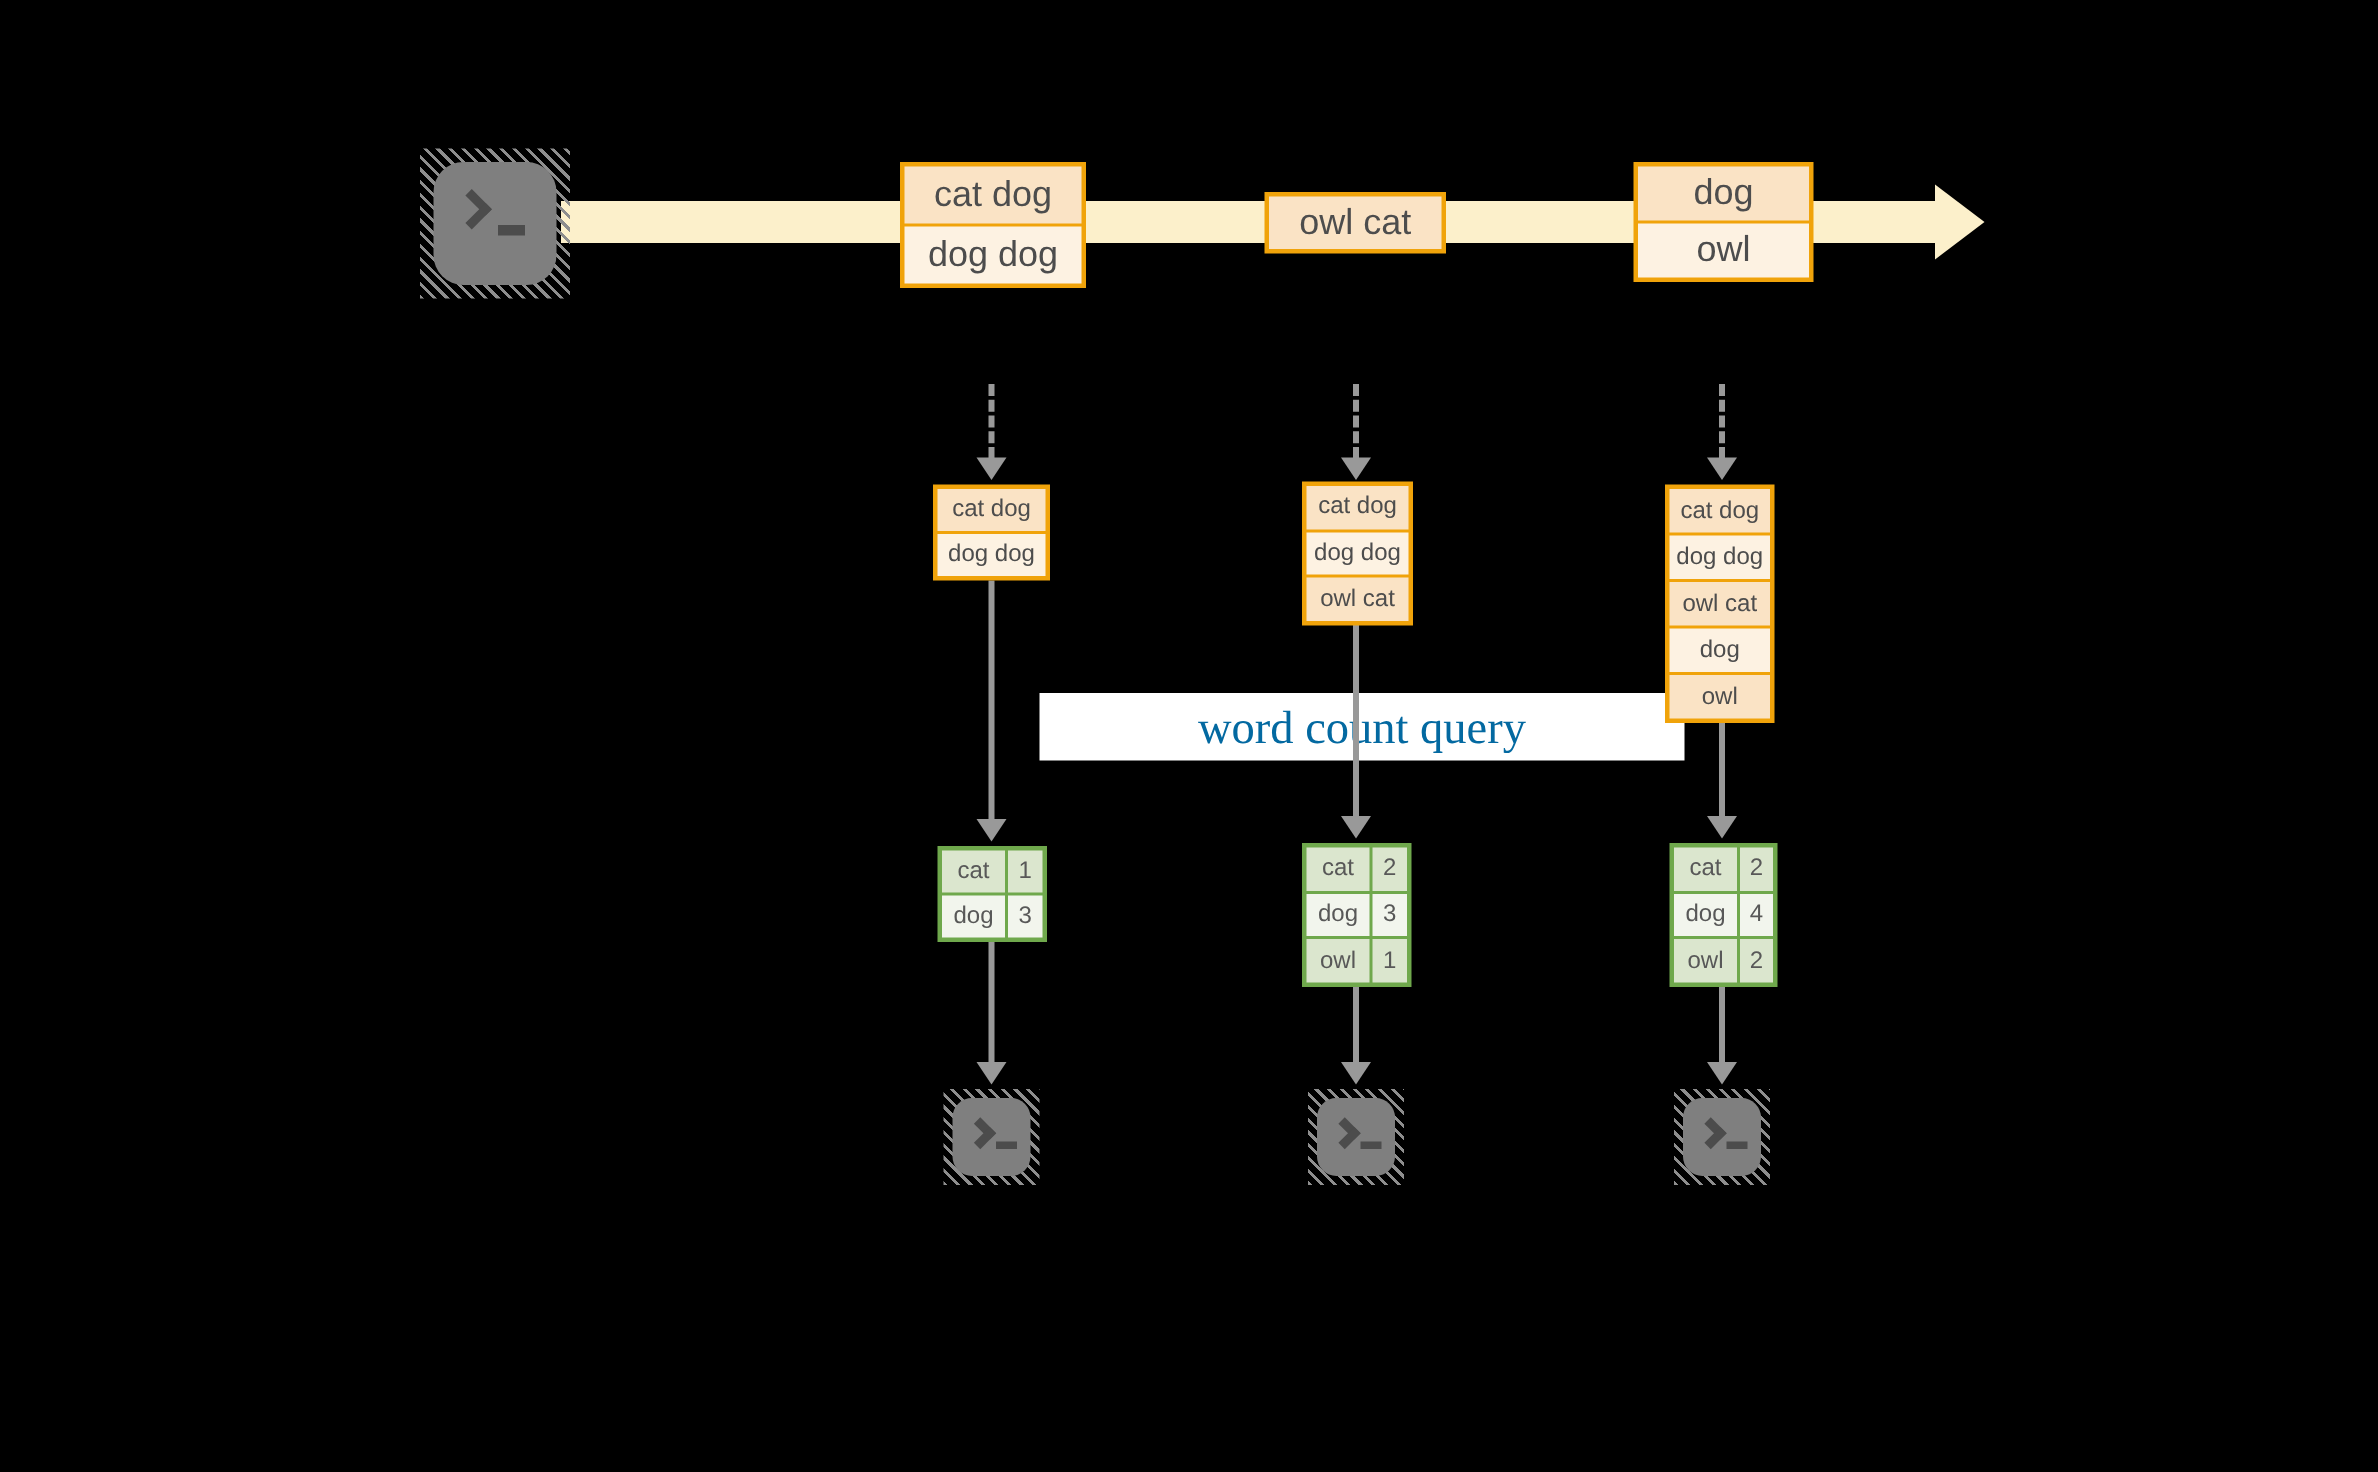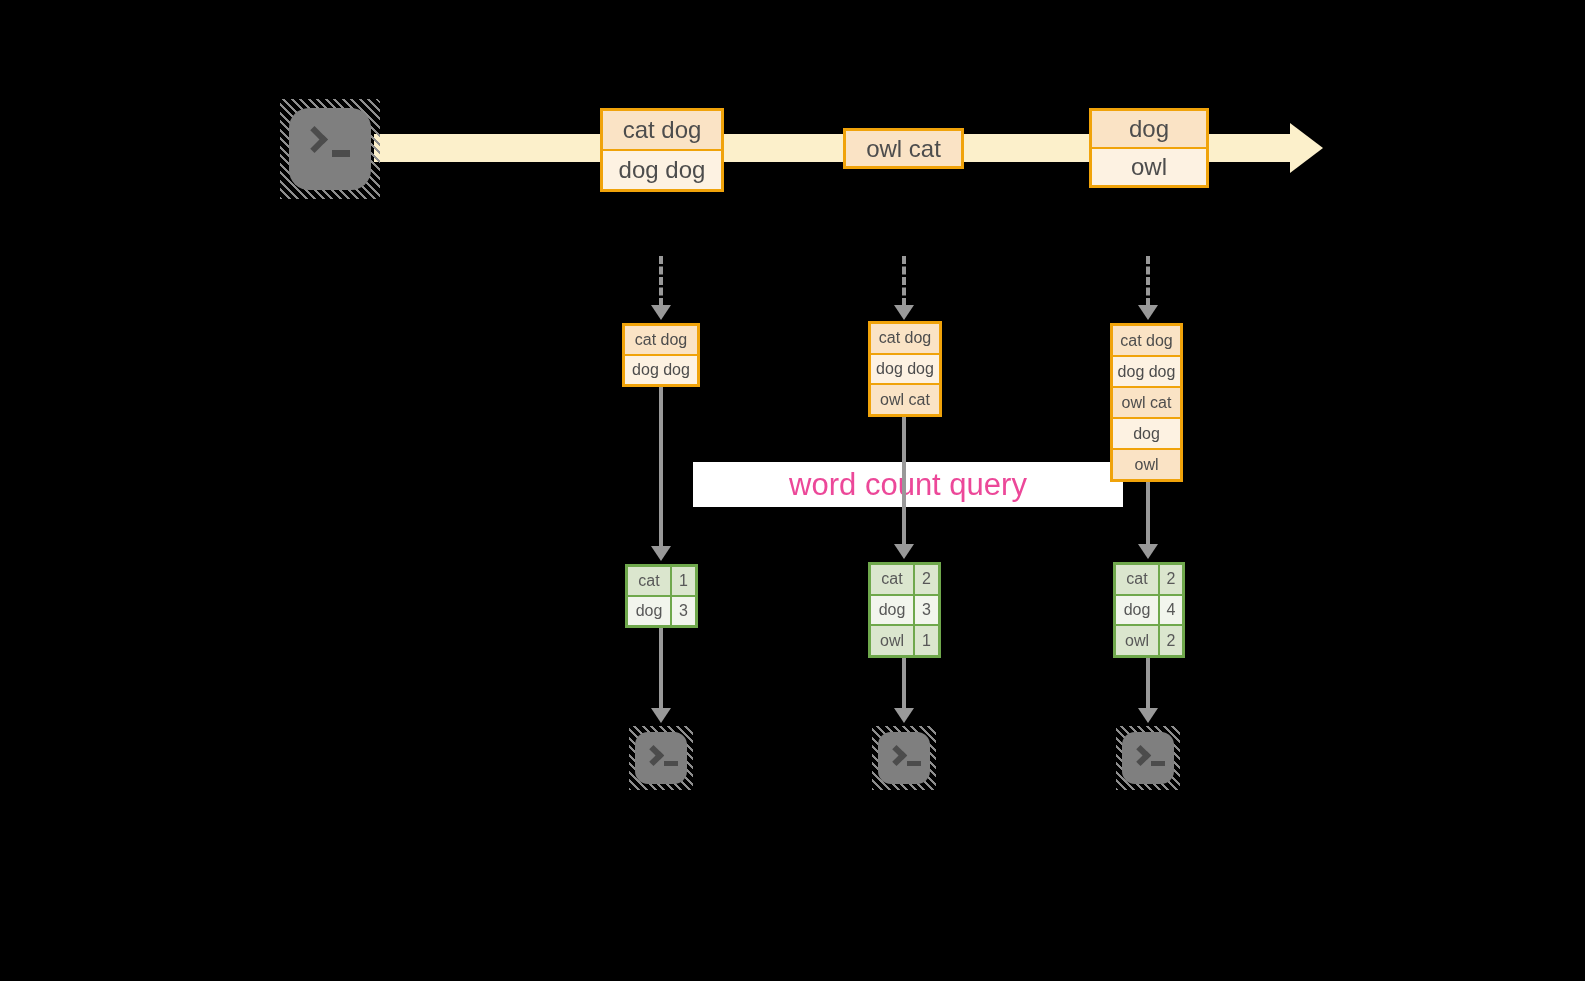--- a/index.html
+++ b/index.html
@@ -43,21 +43,21 @@
   .buf-2{left:868px;top:321px;width:74px;height:96px;}
   .buf-3{left:1110px;top:323px;width:73px;height:159px;}
 
   
   .vline{width:4px;background:#999;z-index:2;}
   .vdash{width:0;border-left:4px dashed #999;z-index:2;}
   .ahead{width:0;height:0;border-left:10px solid transparent;border-right:10px solid transparent;border-top:15px solid #999;z-index:2;}
 
   
   .banner{left:693px;top:462px;width:430px;height:45px;background:#fff;z-index:1;
-    display:flex;align-items:center;justify-content:center;color:#ec4899;font-size:31px;}
+    display:flex;align-items:center;justify-content:center;color:#0369a1;font-size:31px;font-family:Liberation Serif, serif;}
 
   
   .gtable{z-index:3;background:#6fa84c;padding:3px;display:flex;flex-direction:column;gap:2px;box-sizing:border-box;font-size:16px;color:#585858;}
   .gtable .trow{flex:1;display:grid;grid-template-columns:42px 1fr;gap:2px;}
   .gtable .cell{display:flex;align-items:center;justify-content:center;}
   .gtable .trow:nth-child(odd) .cell{background:#dbe6ce;}
   .gtable .trow:nth-child(even) .cell{background:#f2f5ed;}
   .tab-1{left:625px;top:564px;width:73px;height:64px;}
   .tab-2{left:868px;top:562px;width:73px;height:96px;}
   .tab-3{left:1113px;top:562px;width:72px;height:96px;}

